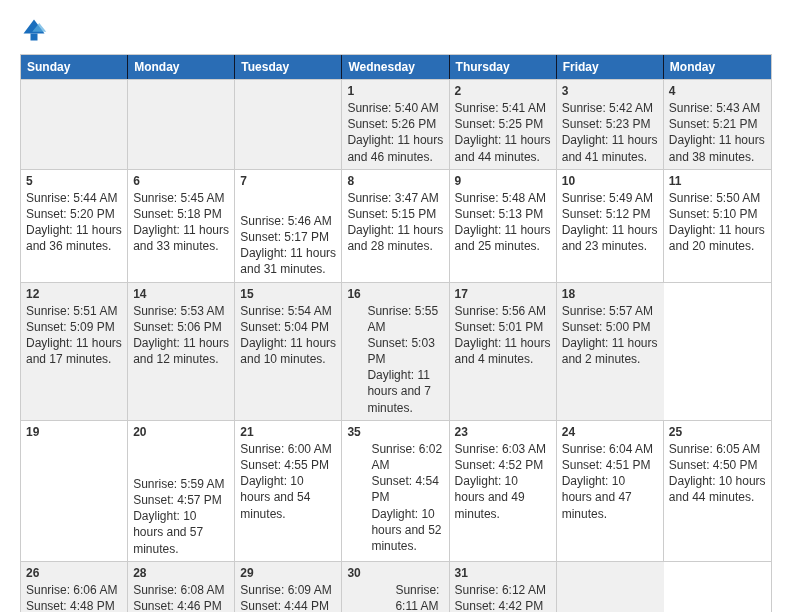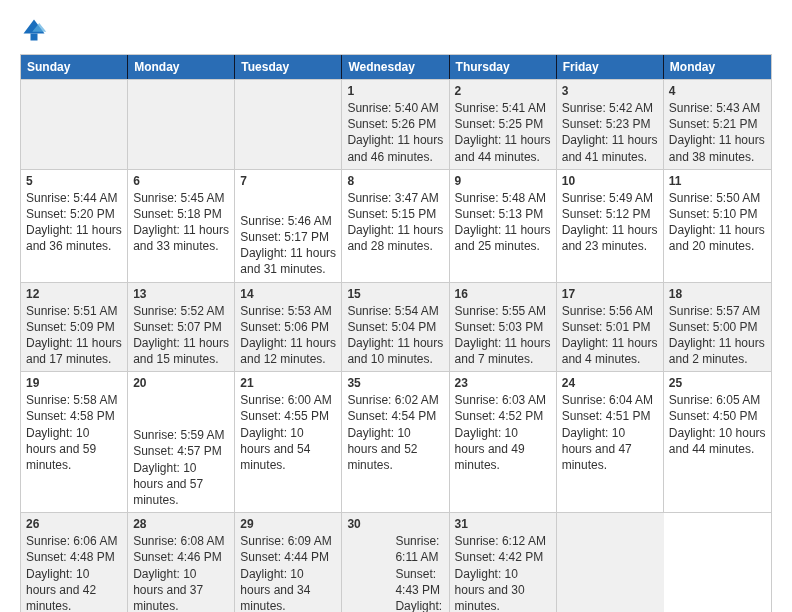--- a/index.html
+++ b/index.html
@@ -220,78 +220,69 @@
           </div>
         </div>
         <div class="cal-row">
           <div class="cal-cell shaded">
             <span class="day-num">12</span>
             <div class="cell-text" style="white-space: pre-line;">Sunrise: 5:51 AM
 Sunset: 5:09 PM
 Daylight: 11 hours and 17 minutes.</div>
           </div>
           <div class="cal-cell shaded">
-            <span class="day-num">13</span>
-            <div class="cell-text" style="white-space: pre-line;">Sunrise: 5:52 AM
-Sunset: 5:07 PM
-Daylight: 11 hours and 15 minutes.</div>
-          </div>
-          <div class="cal-cell shaded">
             <span class="day-num">14</span>
             <div class="cell-text" style="white-space: pre-line;">Sunrise: 5:53 AM
 Sunset: 5:06 PM
 Daylight: 11 hours and 12 minutes.</div>
           </div>
           <div class="cal-cell shaded">
             <span class="day-num">15</span>
             <div class="cell-text" style="white-space: pre-line;">Sunrise: 5:54 AM
 Sunset: 5:04 PM
 Daylight: 11 hours and 10 minutes.</div>
           </div>
           <div class="cal-cell shaded">
             <span class="day-num">16</span>
-            <div class="cell-text" style="white-space: pre-line;">Sunrise: 5:55 AM
+            <div class="cell-text" style="white-space: pre-line; margin-left: 20px;">Sunrise: 5:55 AM
 Sunset: 5:03 PM
 Daylight: 11 hours and 7 minutes.</div>
           </div>
           <div class="cal-cell shaded">
             <span class="day-num">17</span>
             <div class="cell-text" style="white-space: pre-line;">Sunrise: 5:56 AM
 Sunset: 5:01 PM
 Daylight: 11 hours and 4 minutes.</div>
           </div>
           <div class="cal-cell shaded">
             <span class="day-num">18</span>
             <div class="cell-text" style="white-space: pre-line;">Sunrise: 5:57 AM
 Sunset: 5:00 PM
 Daylight: 11 hours and 2 minutes.</div>
           </div>
         </div>
         <div class="cal-row">
           <div class="cal-cell">
             <span class="day-num">19</span>
-            <div class="cell-text" style="white-space: pre-line;">Sunrise: 5:58 AM
-Sunset: 4:58 PM
-Daylight: 10 hours and 59 minutes.</div>
           </div>
           <div class="cal-cell">
             <span class="day-num">20</span>
             <div class="cell-text" style="white-space: pre-line; margin-top: 37px;">Sunrise: 5:59 AM
 Sunset: 4:57 PM
 Daylight: 10 hours and 57 minutes.</div>
           </div>
           <div class="cal-cell">
             <span class="day-num">21</span>
             <div class="cell-text" style="white-space: pre-line;">Sunrise: 6:00 AM
 Sunset: 4:55 PM
 Daylight: 10 hours and 54 minutes.</div>
           </div>
           <div class="cal-cell">
             <span class="day-num">35</span>
-            <div class="cell-text" style="white-space: pre-line;">Sunrise: 6:02 AM
+            <div class="cell-text" style="white-space: pre-line; margin-left: 24px;">Sunrise: 6:02 AM
 Sunset: 4:54 PM
 Daylight: 10 hours and 52 minutes.</div>
           </div>
           <div class="cal-cell">
             <span class="day-num">23</span>
             <div class="cell-text" style="white-space: pre-line;">Sunrise: 6:03 AM
 Sunset: 4:52 PM
 Daylight: 10 hours and 49 minutes.</div>
           </div>
           <div class="cal-cell">

